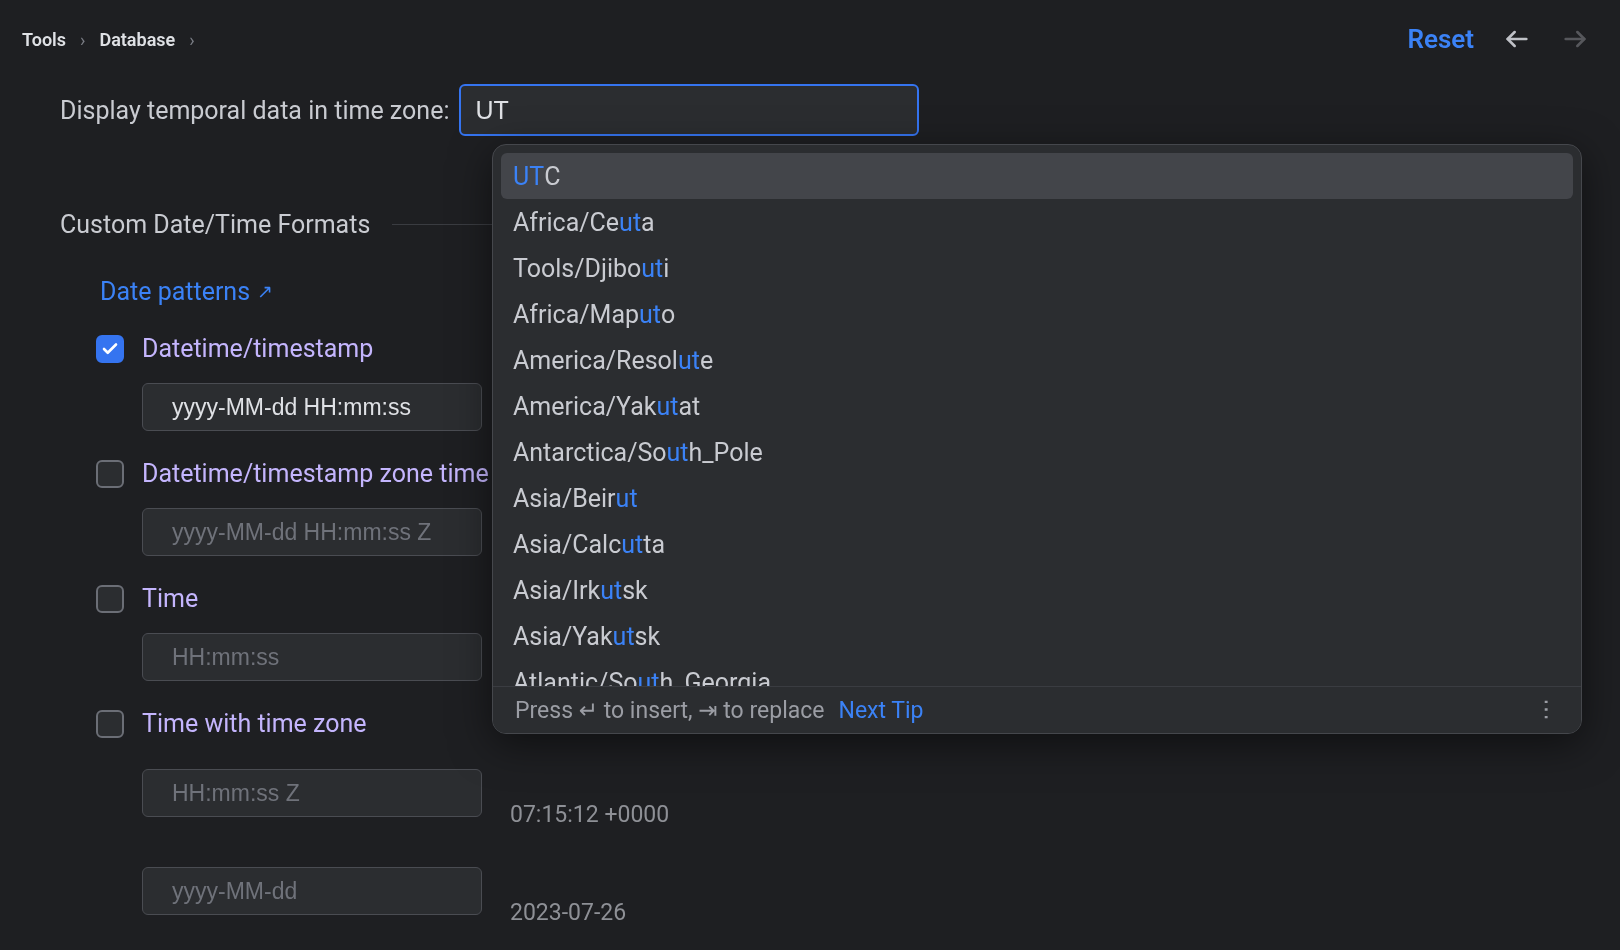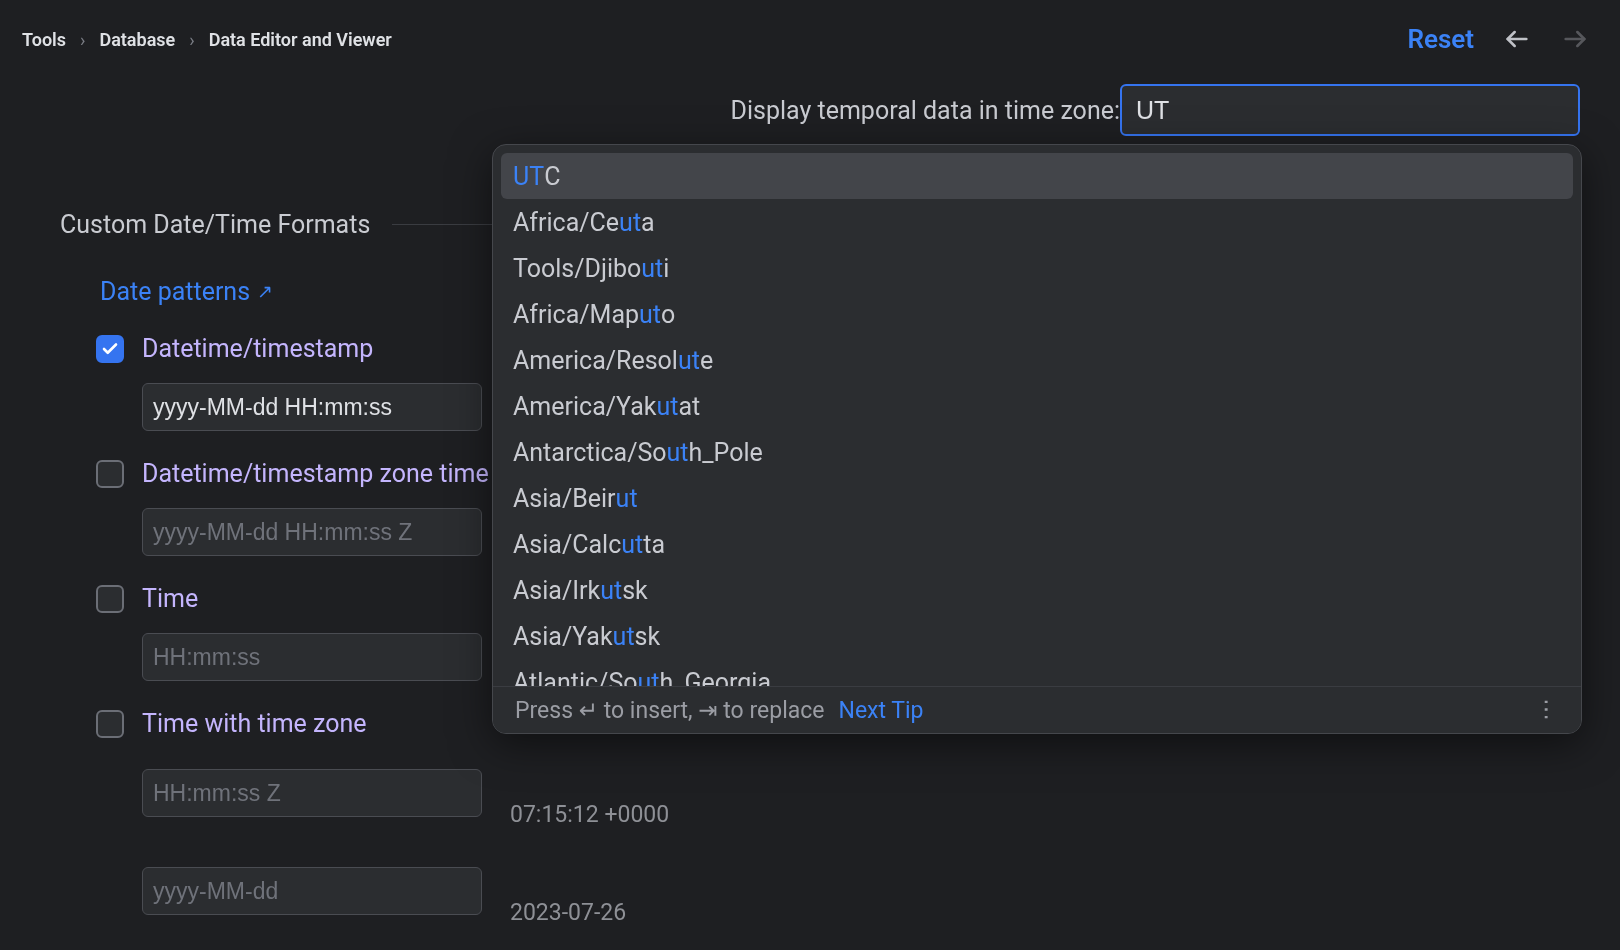--- a/index.html
+++ b/index.html
@@ -58,22 +58,21 @@
   .nav-arrow svg { stroke: #bfc1c7; }
 
   
   .content {
     padding: 10px 40px 0 60px;
   }
 
   .tz-row {
     display: flex;
     align-items: center;
-    gap: 0;
-    justify-content: flex-end;
+    gap: 10px;
   }
   .tz-label {
     font-size: 25px;
     color: #c9cbd1;
   }
   .tz-input {
     width: 460px;
     height: 52px;
     background: #2b2d30;
     border: 2px solid #3574f0;
@@ -156,21 +155,21 @@
     padding-left: 46px;
   }
   .format-input {
     width: 340px;
     height: 48px;
     background: #2b2d30;
     border: 1px solid #4a4c52;
     border-radius: 6px;
     color: #dfe1e5;
     font-size: 23px;
-    padding: 0 10px;
+    padding: 0 29px;
     outline: none;
   }
   .format-input::placeholder { color: #6f727a; }
   .format-preview {
     color: #8e9096;
     font-size: 23px;
     margin-top: 43px;
   }
 
   
@@ -234,21 +233,20 @@
 </style>
 </head>
 <body>
 
 <div class="header">
   <div class="breadcrumb">
     <span>Tools</span>
     <span class="sep">›</span>
     <span>Database</span>
     <span class="sep">›</span>
-    <span>Data Editor and Viewer</span>
   </div>
   <div class="header-actions">
     <span class="reset-link">Reset</span>
     <span class="nav-arrow">
       <svg width="28" height="28" viewBox="0 0 24 24" fill="none" stroke-width="2.2" stroke-linecap="round" stroke-linejoin="round">
           <line x1="20" y1="12" x2="4" y2="12"></line>
           <polyline points="10 18 4 12 10 6"></polyline>
         </svg>
     </span>
     <span class="nav-arrow disabled">

